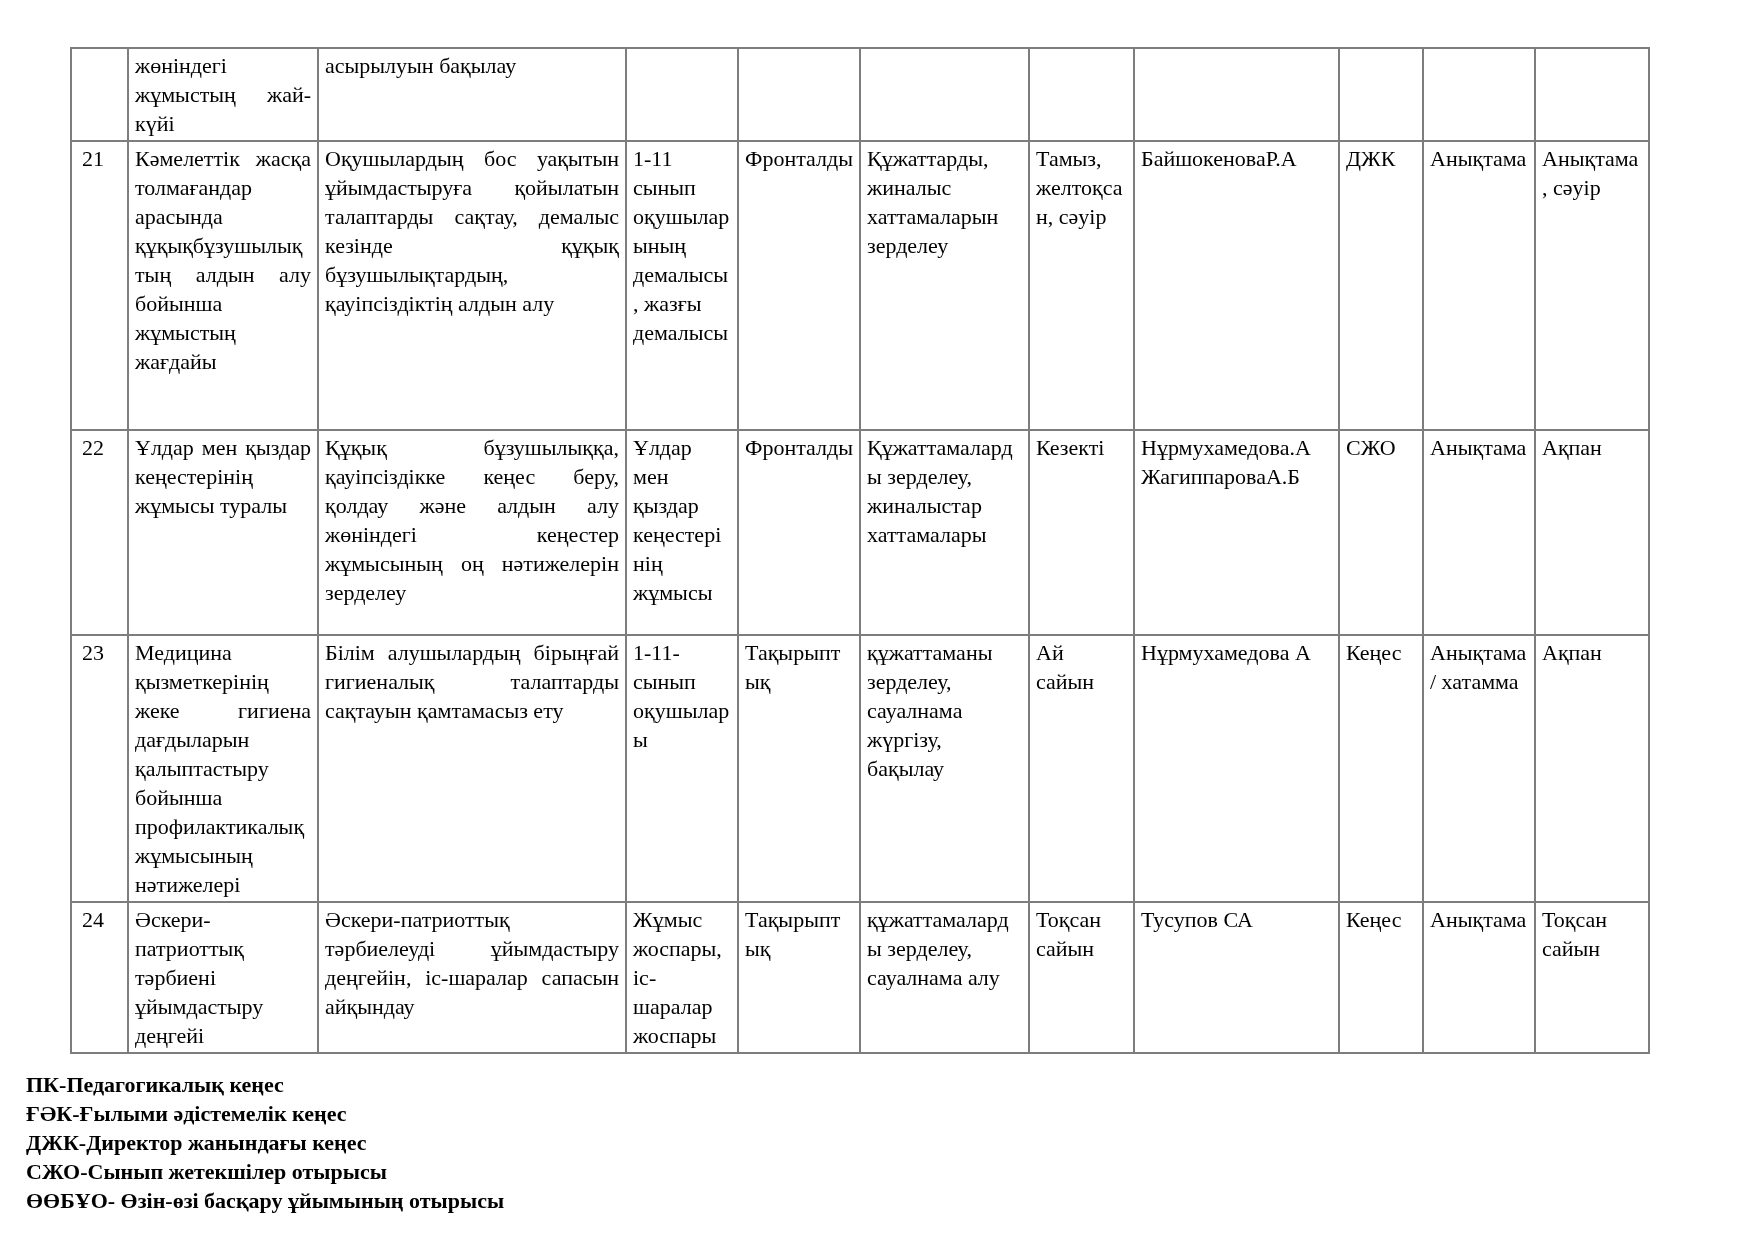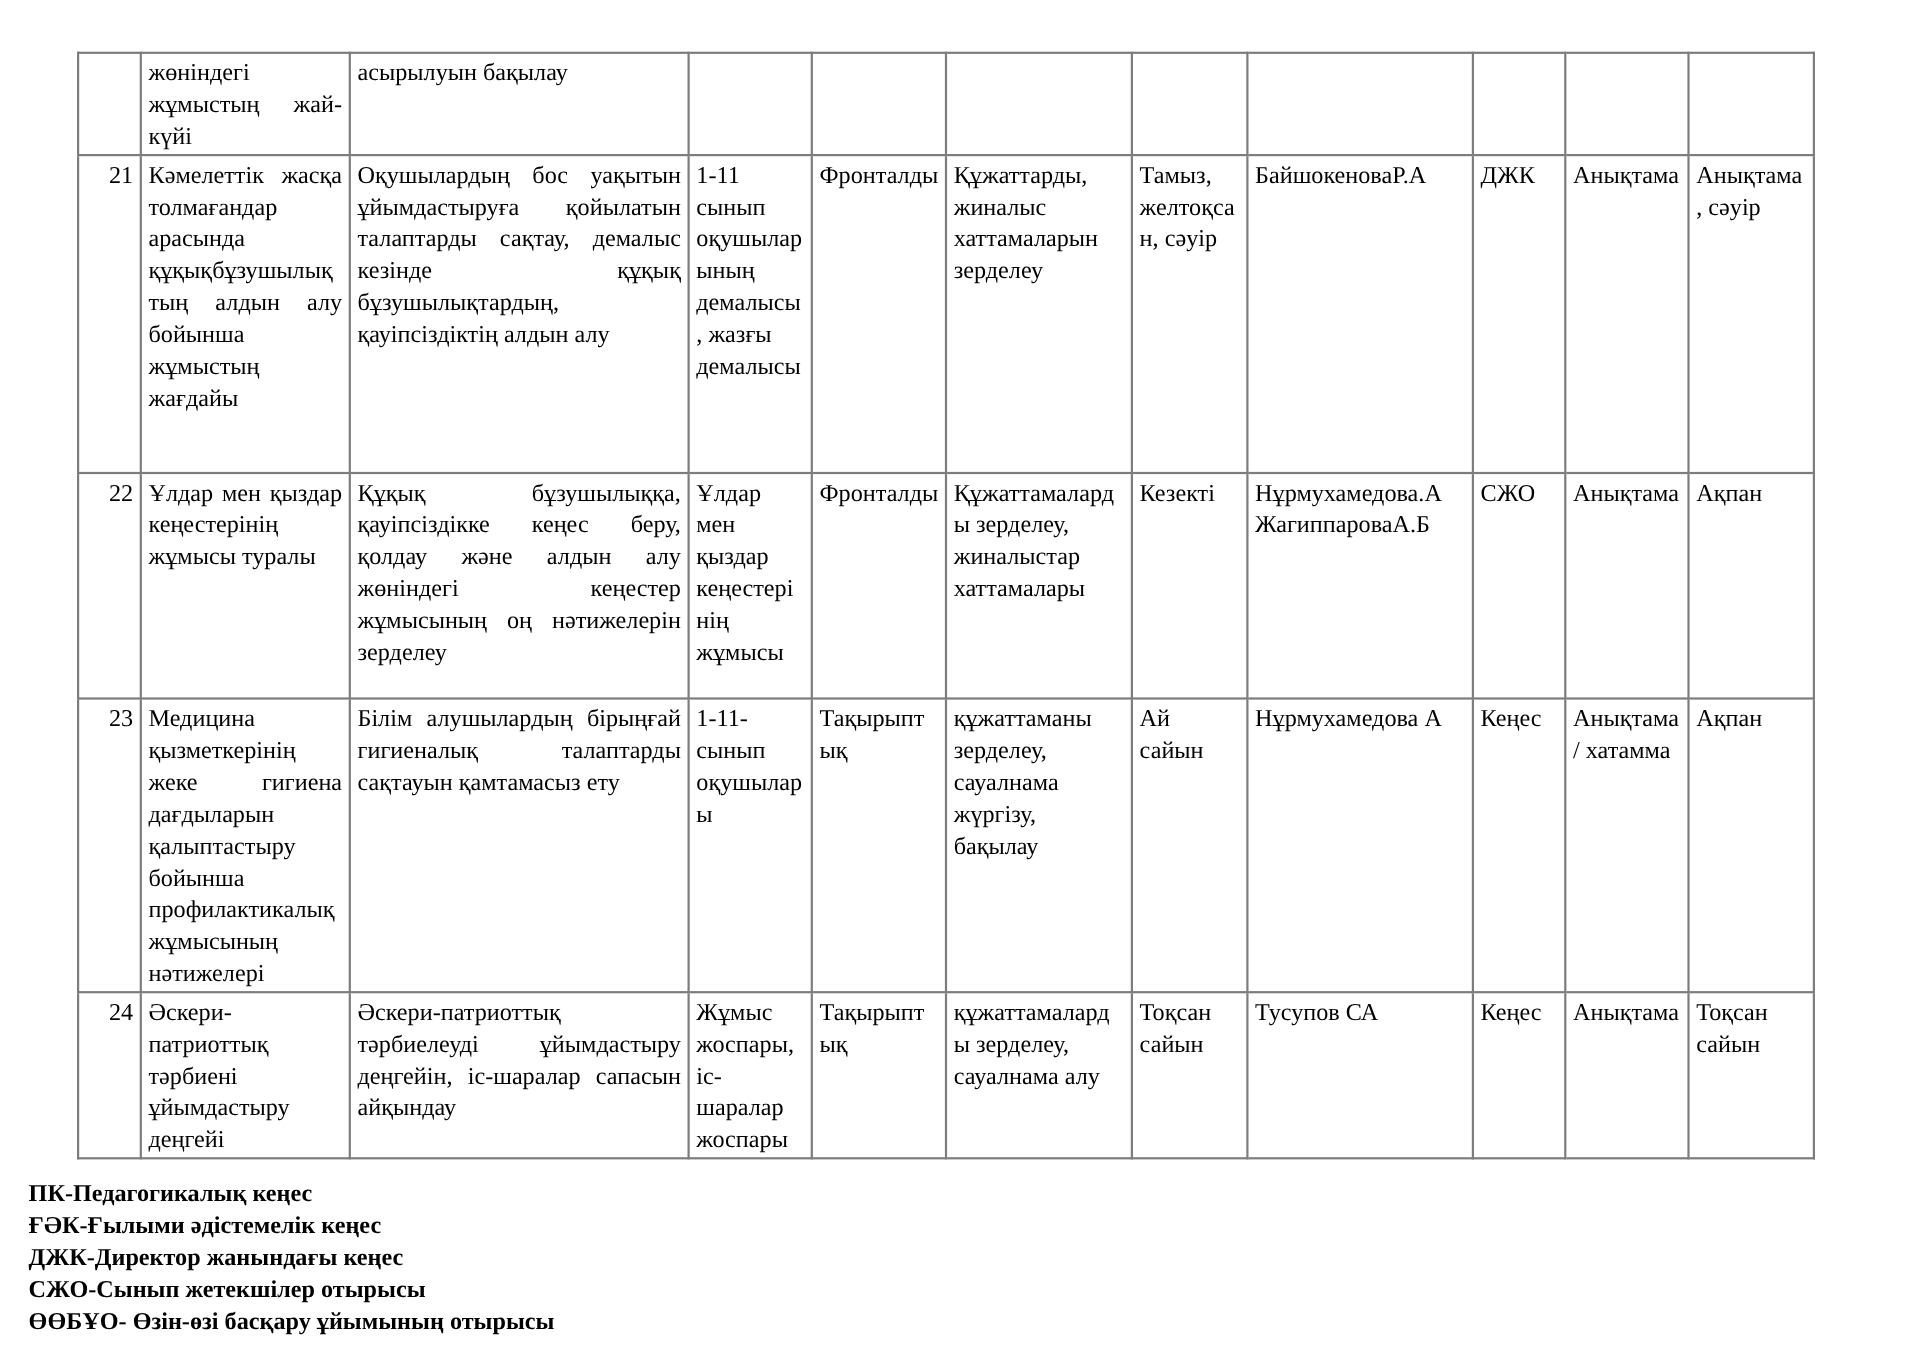--- a/index.html
+++ b/index.html
@@ -41,21 +41,21 @@
     overflow-wrap: break-word;
     word-wrap: break-word;
     text-align: left;
   }
   table.plan td:nth-child(2),
   table.plan td:nth-child(3) {
     text-align: justify;
   }
   table.plan td:first-child {
     padding-left: 10px;
-    text-align: right;
+    text-align: left;
   }
   .legend {
     position: absolute;
     left: 26px;
     top: 1070px;
     font-size: 22px;
     line-height: 29px;
     white-space: nowrap;
     font-weight: bold;
   }

